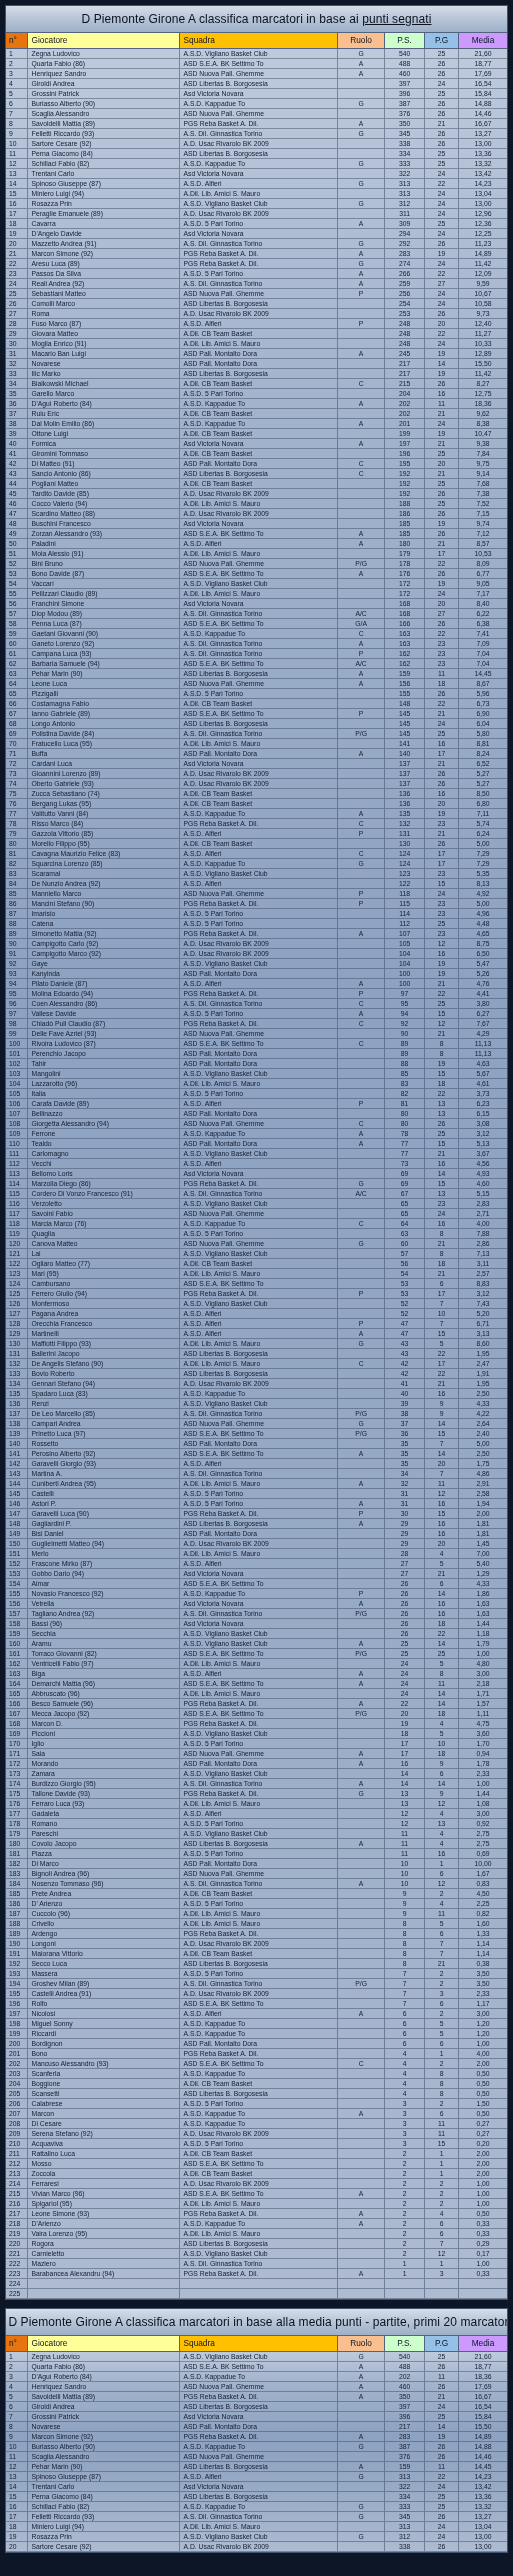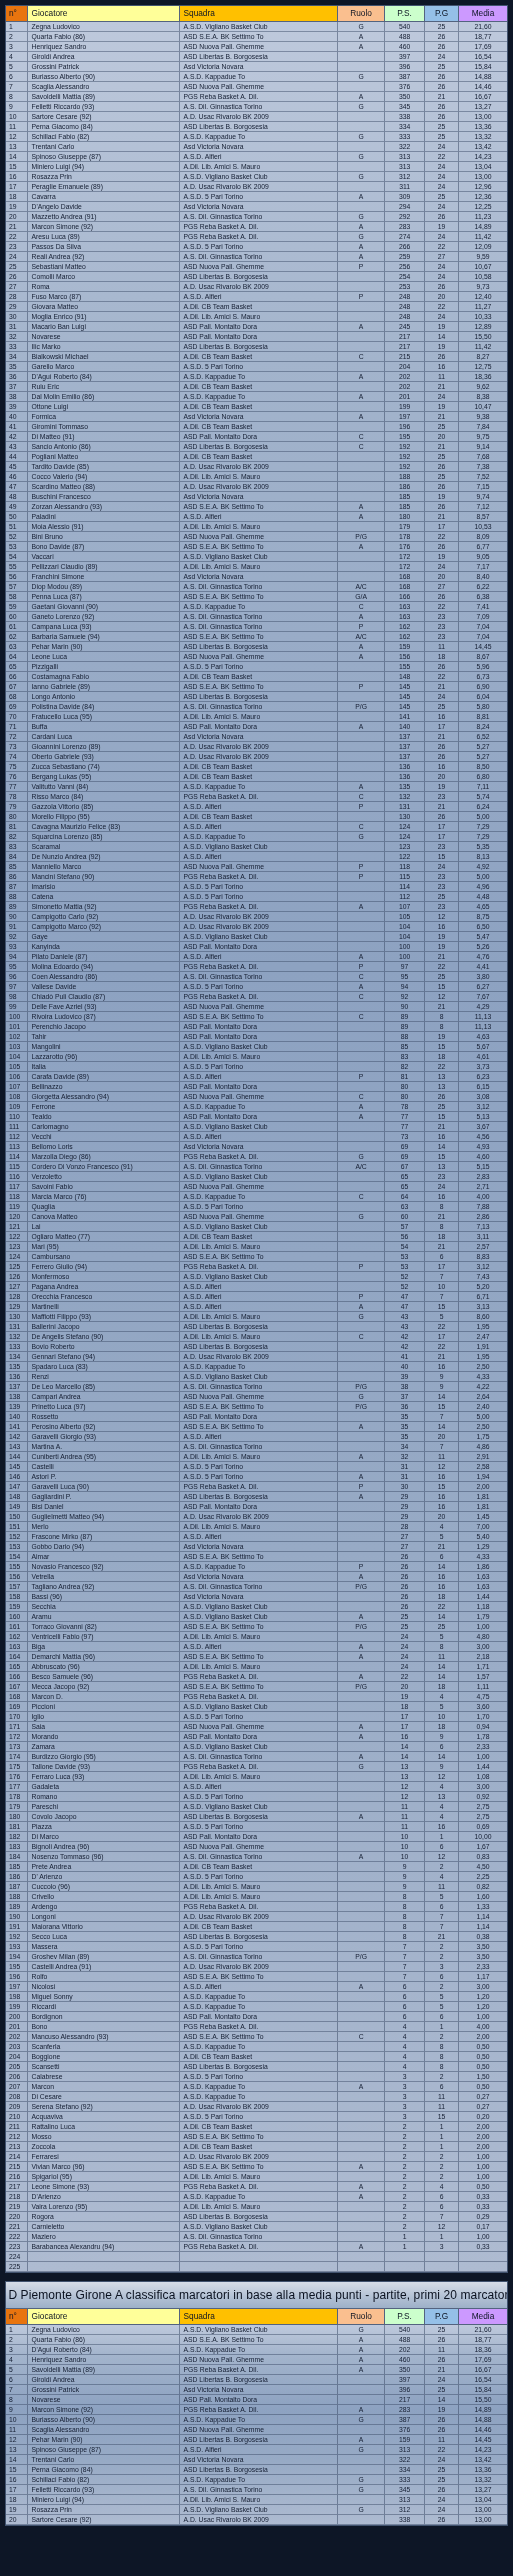--- a/index.html
+++ b/index.html
@@ -28,20 +28,21 @@
   .c4{width:40px;text-align:center;}
   .c5{width:34px;text-align:center;}
   .c6{flex:1;text-align:center;}
 </style>
 </head>
 <body>
 
 <div class="frame">
 
   <div class="tbl">
+    <div class="title-band"><span>D Piemonte Girone A classifica marcatori in base ai </span><span class="title-underline">punti segnati</span></div>
     <div class="thead">
         <div class="th c0" style="background: rgb(232, 116, 14);">n°</div>
         <div class="th c1" style="background: rgb(255, 255, 153);">Giocatore</div>
         <div class="th c2" style="background: rgb(255, 192, 0);">Squadra</div>
         <div class="th c3" style="background: rgb(250, 191, 143);">Ruolo</div>
         <div class="th c4" style="background: rgb(204, 255, 204);">P.S.</div>
         <div class="th c5" style="background: rgb(149, 192, 232);">P.G</div>
         <div class="th c6" style="background: rgb(204, 153, 255);">Media</div>
       </div>
     <div class="tbody">

